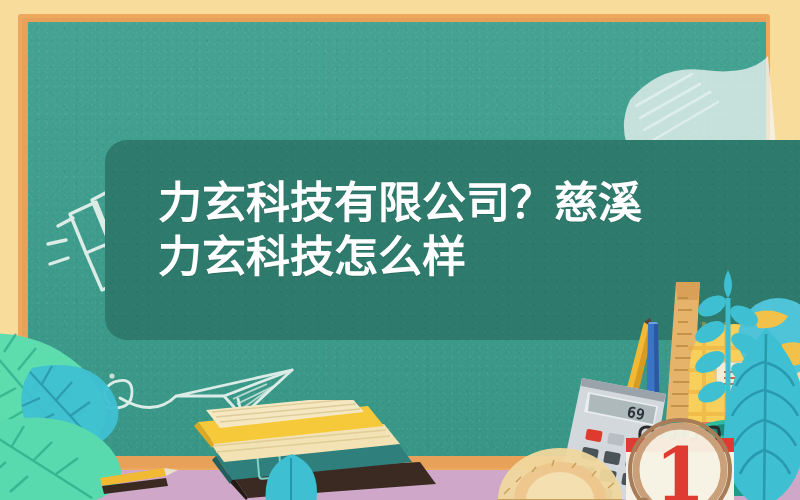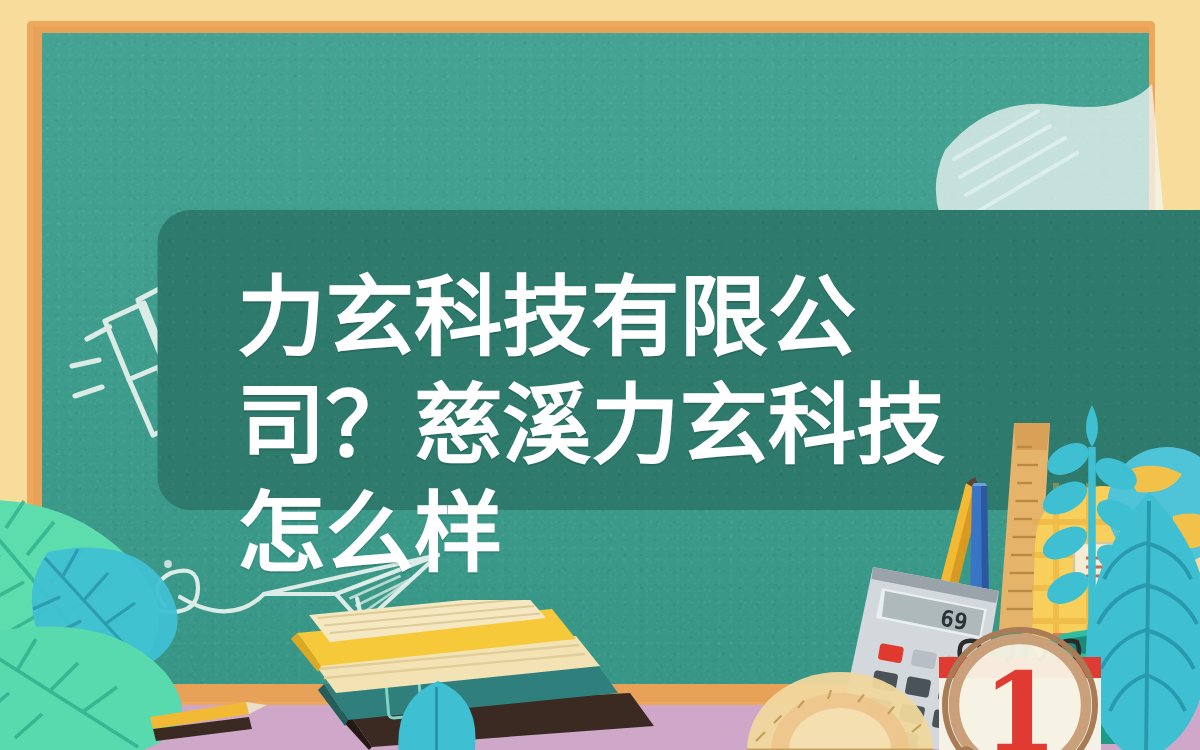--- a/index.html
+++ b/index.html
@@ -53,21 +53,21 @@
       radial-gradient(circle at 20% 30%, rgba(255,255,255,.04) 0 1px, transparent 1px),
       radial-gradient(circle at 66% 70%, rgba(0,0,0,.05) 0 1px, transparent 1px);
     background-size:9px 9px,12px 12px;
   }
 
   
   .title{
     position:absolute;left:158px;top:176px;width:520px;
     color:#ffffff;
     font-family:"DejaVu Sans","Liberation Sans",sans-serif;
-    font-size:59px;font-weight:bold;line-height:1.22;
+    font-size:44px;font-weight:bold;line-height:1.22;
     letter-spacing:0px;
     text-shadow:0 1px 0 rgba(0,0,0,.12);
     white-space:pre-wrap;
   }
 
   
   .chalk{position:absolute;}
   .chalk svg{display:block;}
 
   

